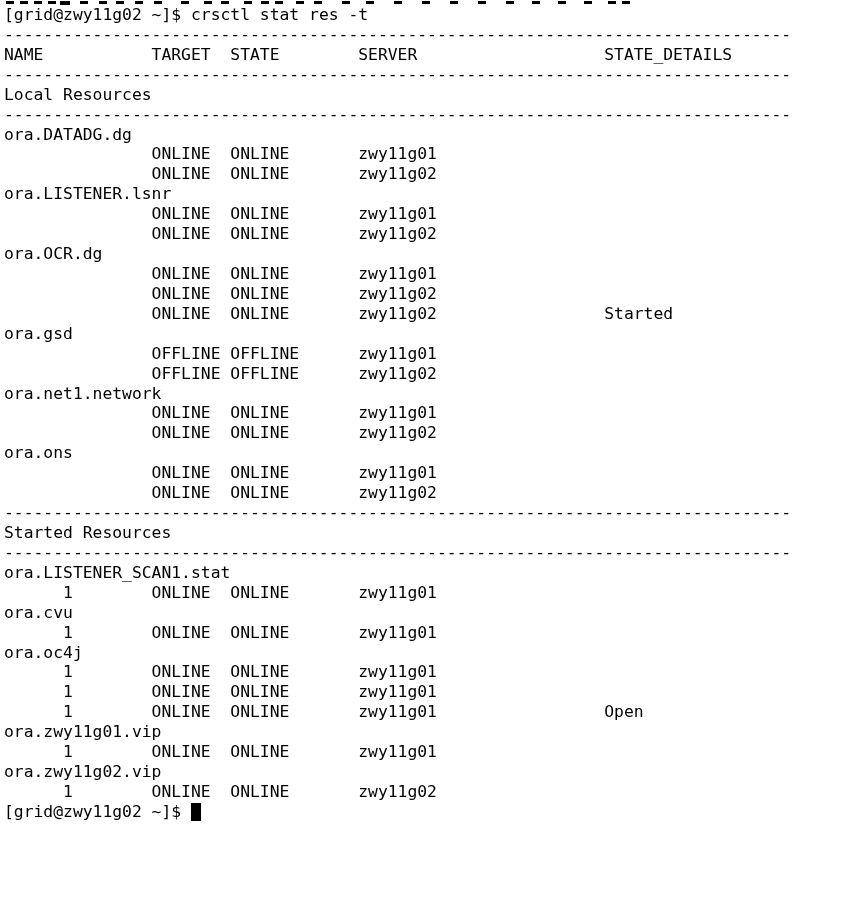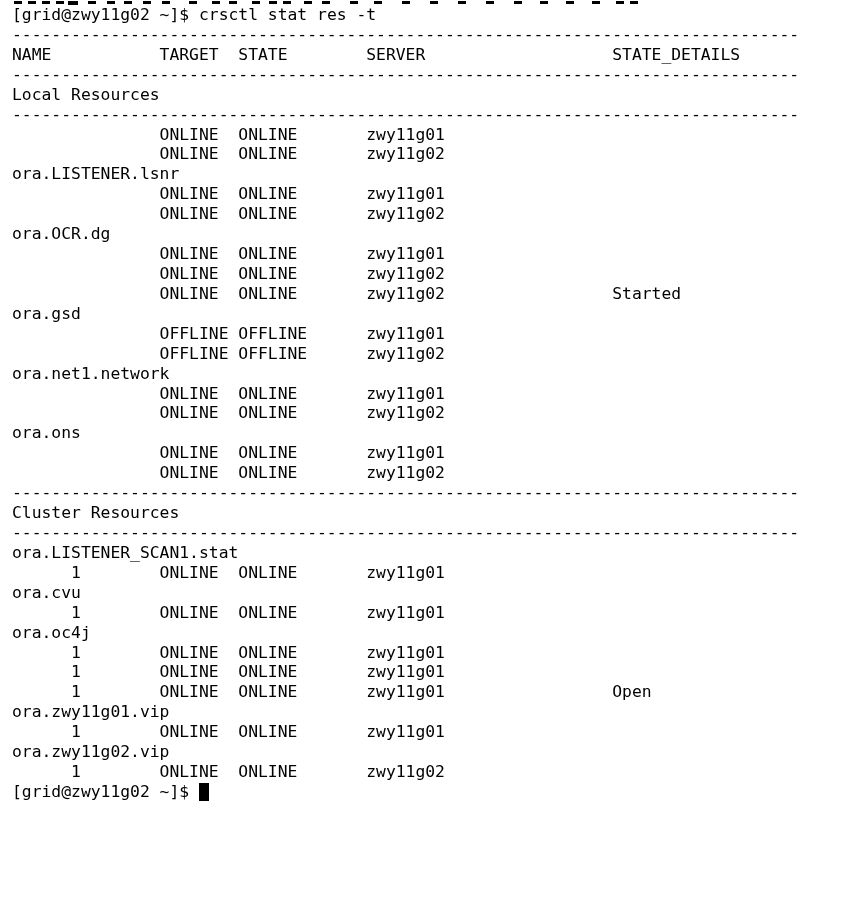--- a/index.html
+++ b/index.html
@@ -9,21 +9,21 @@
   }
   body {
     width: 864px;
     height: 922px;
     overflow: hidden;
   }
   .terminal {
     width: 864px;
     height: 922px;
     box-sizing: border-box;
-    padding-left: 12px;
+    padding-left: 4px;
     background: #ffffff;
     color: #000000;
     font-family: "DejaVu Sans Mono", "Liberation Mono", monospace;
     font-size: 16.35px;
     line-height: 19.93px;
   }
   .line {
     white-space: pre;
     height: 19.93px;
   }
@@ -66,40 +66,41 @@
   <div class="frag-row">
       <span class="frag"></span>
     </div>
   <div class="line"><span>[grid@zwy11g02 ~]$</span> <span>crsctl stat res -t</span></div>
   <div id="output">
       <div class="line">--------------------------------------------------------------------------------</div>
       <div class="line">NAME           TARGET  STATE        SERVER                   STATE_DETAILS</div>
       <div class="line">--------------------------------------------------------------------------------</div>
       <div class="line">Local Resources</div>
       <div class="line">--------------------------------------------------------------------------------</div>
+      <div class="line">ora.DATADG.dg</div>
       <div class="line">               ONLINE  ONLINE       zwy11g01</div>
       <div class="line">               ONLINE  ONLINE       zwy11g02</div>
       <div class="line">ora.LISTENER.lsnr</div>
       <div class="line">               ONLINE  ONLINE       zwy11g01</div>
       <div class="line">               ONLINE  ONLINE       zwy11g02</div>
       <div class="line">ora.OCR.dg</div>
       <div class="line">               ONLINE  ONLINE       zwy11g01</div>
       <div class="line">               ONLINE  ONLINE       zwy11g02</div>
       <div class="line">               ONLINE  ONLINE       zwy11g02                 Started</div>
       <div class="line">ora.gsd</div>
       <div class="line">               OFFLINE OFFLINE      zwy11g01</div>
       <div class="line">               OFFLINE OFFLINE      zwy11g02</div>
       <div class="line">ora.net1.network</div>
       <div class="line">               ONLINE  ONLINE       zwy11g01</div>
       <div class="line">               ONLINE  ONLINE       zwy11g02</div>
       <div class="line">ora.ons</div>
       <div class="line">               ONLINE  ONLINE       zwy11g01</div>
       <div class="line">               ONLINE  ONLINE       zwy11g02</div>
       <div class="line">--------------------------------------------------------------------------------</div>
-      <div class="line">Cluster Resources</div>
+      <div class="line">Started Resources</div>
       <div class="line">--------------------------------------------------------------------------------</div>
       <div class="line">ora.LISTENER_SCAN1.stat</div>
       <div class="line">      1        ONLINE  ONLINE       zwy11g01</div>
       <div class="line">ora.cvu</div>
       <div class="line">      1        ONLINE  ONLINE       zwy11g01</div>
       <div class="line">ora.oc4j</div>
       <div class="line">      1        ONLINE  ONLINE       zwy11g01</div>
       <div class="line">      1        ONLINE  ONLINE       zwy11g01</div>
       <div class="line">      1        ONLINE  ONLINE       zwy11g01                 Open</div>
       <div class="line">ora.zwy11g01.vip</div>

